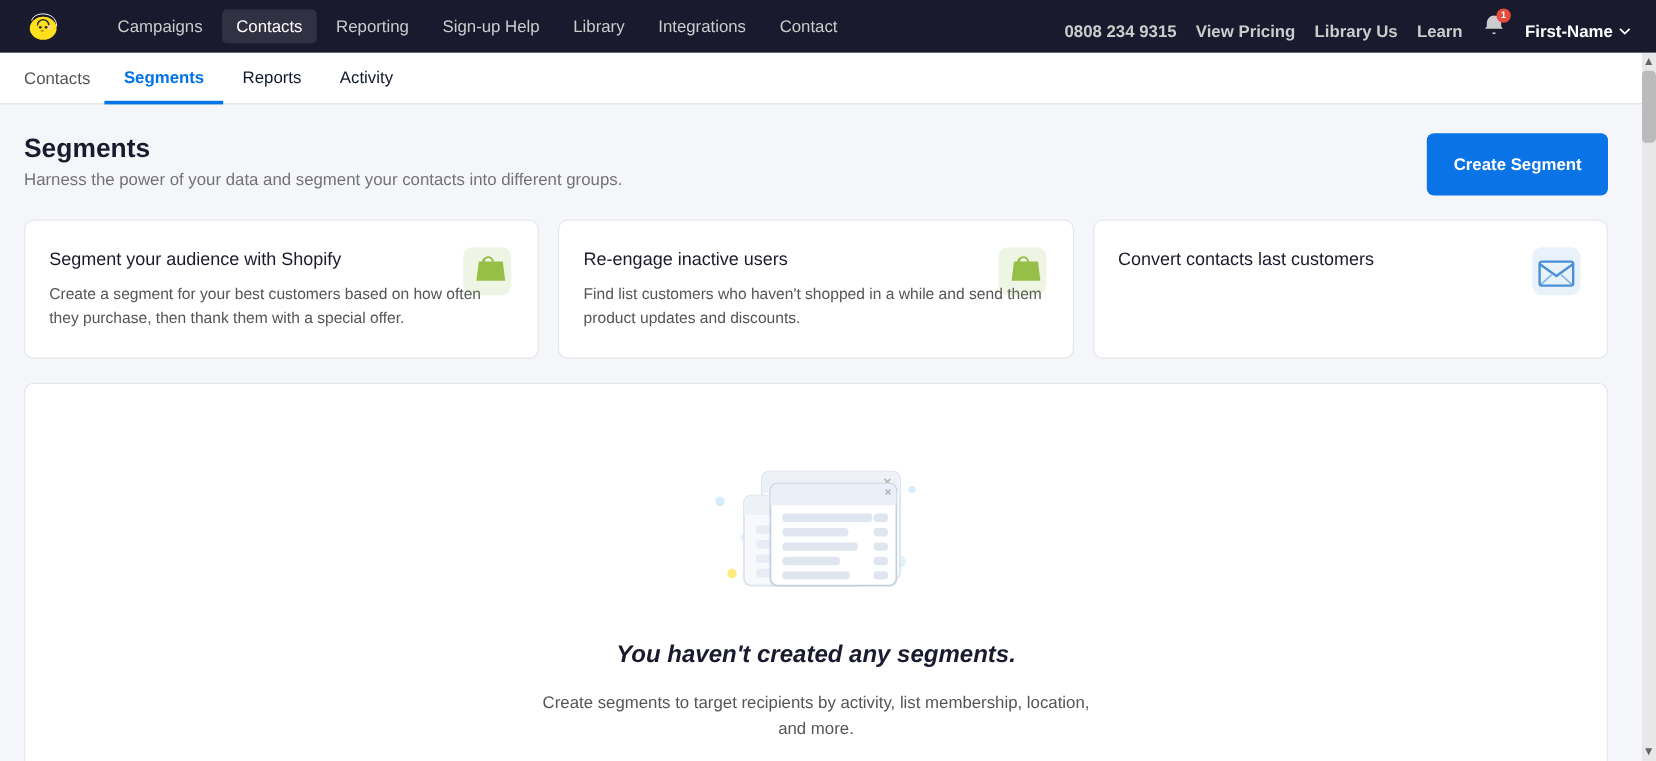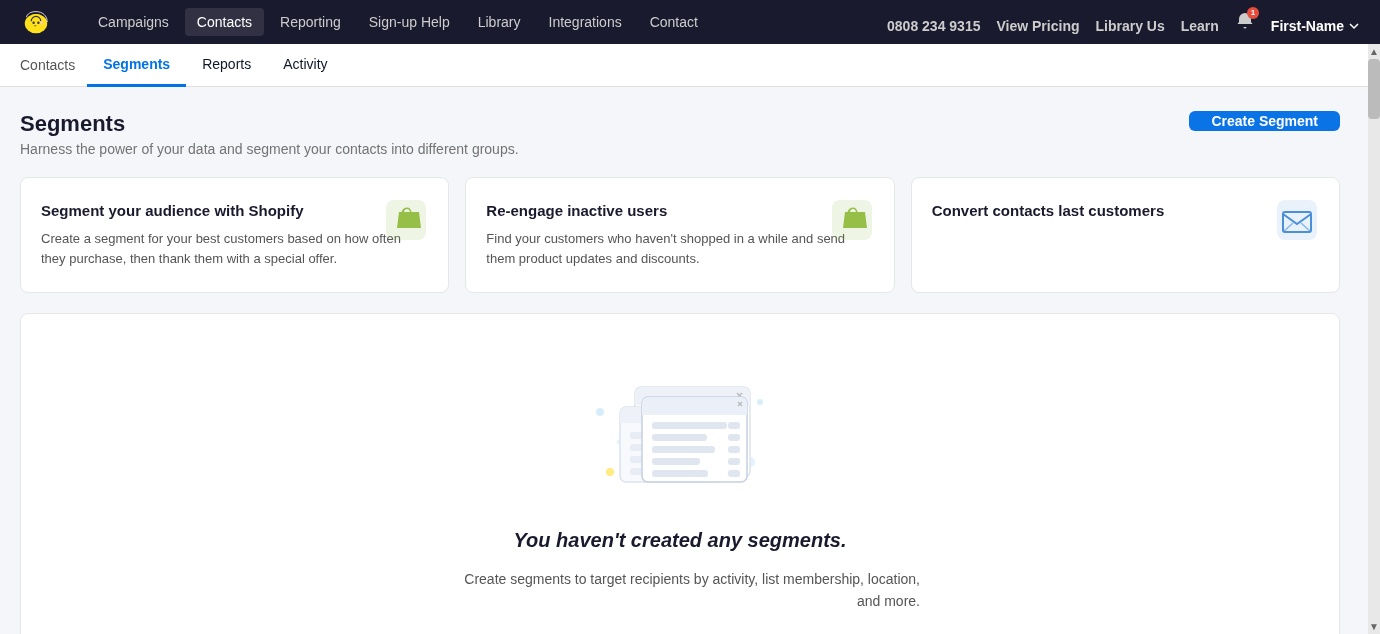--- a/index.html
+++ b/index.html
@@ -144,21 +144,21 @@
     .page-subtitle {
       color: #737373;
       font-size: 14px;
     }
 
     .create-segment-btn {
       background: #0a73e6;
       color: #fff;
       border: none;
       border-radius: 6px;
-      padding: 2px 22px;
+      padding: 18px 22px;
       font-size: 14px;
       font-weight: 600;
       cursor: pointer;
       white-space: nowrap;
     }
 
     
     .cards-row {
       display: grid;
       grid-template-columns: 1fr 1fr 1fr;
@@ -175,21 +175,21 @@
       flex-direction: column;
       gap: 10px;
     }
     .card-icon {
       position: absolute;
       top: 20px;
       right: 20px;
     }
     .card h3 {
       font-size: 15px;
-      font-weight: 700;
+      font-weight: 400;
       color: #1a1a2e;
       padding-right: 60px;
     }
     .card p {
       font-size: 13px;
       color: #555;
       line-height: 1.5;
     }
 
     
@@ -223,21 +223,20 @@
       font-size: 20px;
       font-weight: 700;
       color: #1a1a2e;
       font-style: italic;
     }
     .empty-state p {
       font-size: 14px;
       color: #555;
       max-width: 480px;
       line-height: 1.6;
-      text-align: right;
     }
     .empty-state a {
       color: #0073e6;
       text-decoration: underline;
       cursor: pointer;
     }
 
     
     .scroll-right {
       position: fixed;
@@ -349,21 +348,21 @@
     <div class="card">
       <div class="card-icon">
         <svg class="shopify-icon" viewBox="0 0 44 44">
           <rect x="2" y="2" width="40" height="40" rx="8" fill="#96BF48" opacity="0.15"></rect>
           <path d="M30 14h-2.5c-.3-2.5-2-4.5-4.5-4.5S18 11.5 17.5 14H15l-2 16h24l-2-16zm-7-3c1.5 0 2.7 1.2 3 3h-6c.3-1.8 1.5-3 3-3z" fill="#96BF48"></path>
           <rect x="18" y="18" width="3" height="1.5" rx="0.75" fill="#96BF48"></rect>
           <rect x="27" y="18" width="3" height="1.5" rx="0.75" fill="#96BF48"></rect>
         </svg>
       </div>
       <h3>Re-engage inactive users</h3>
-      <p>Find your customers who haven't shopped in a while and send them product updates and discounts.</p>
+      <p>Find list customers who haven't shopped in a while and send them product updates and discounts.</p>
     </div>
 
     <div class="card">
       <div class="card-icon">
         <svg class="email-icon" viewBox="0 0 44 44">
           <rect x="2" y="2" width="40" height="40" rx="8" fill="#4a90d9" opacity="0.12"></rect>
           <rect x="8" y="14" width="28" height="20" rx="2" fill="none" stroke="#4a90d9" stroke-width="2"></rect>
           <path d="M8 16l14 10 14-10" stroke="#4a90d9" stroke-width="2" fill="none"></path>
           <path d="M8 34l10-9M36 34l-10-9" stroke="#4a90d9" stroke-width="1.5" fill="none" opacity="0.6"></path>
         </svg>

